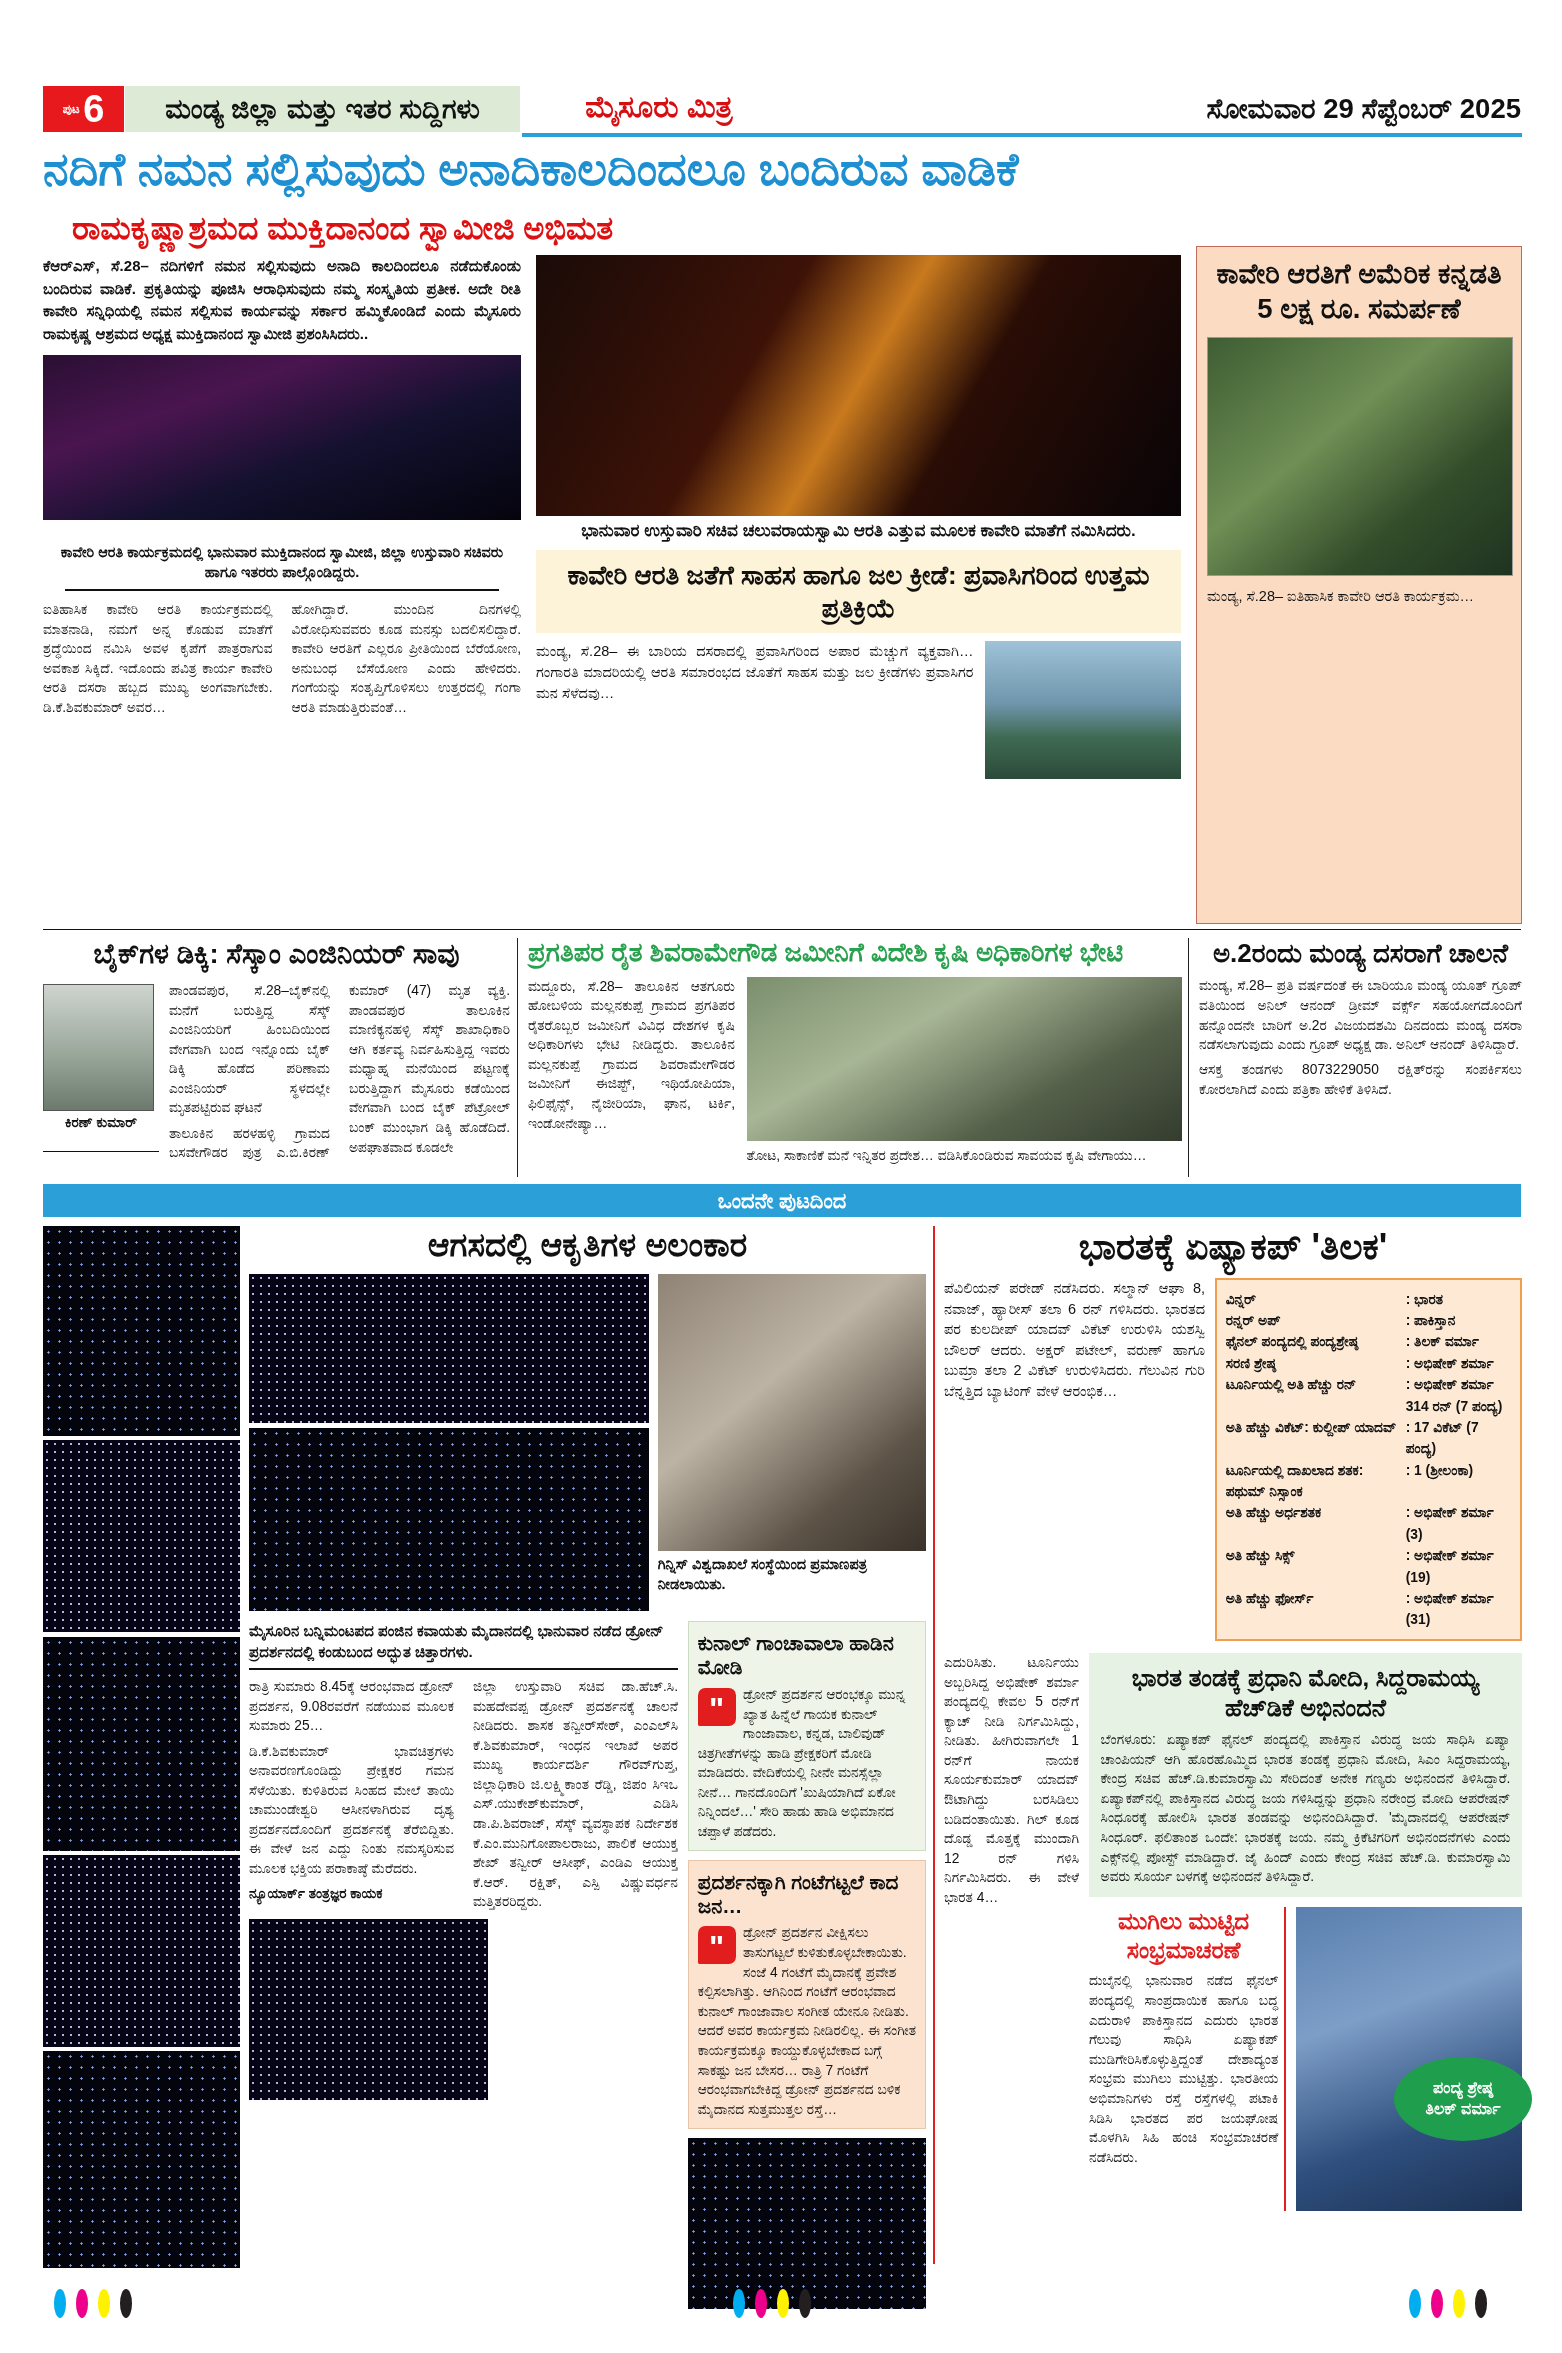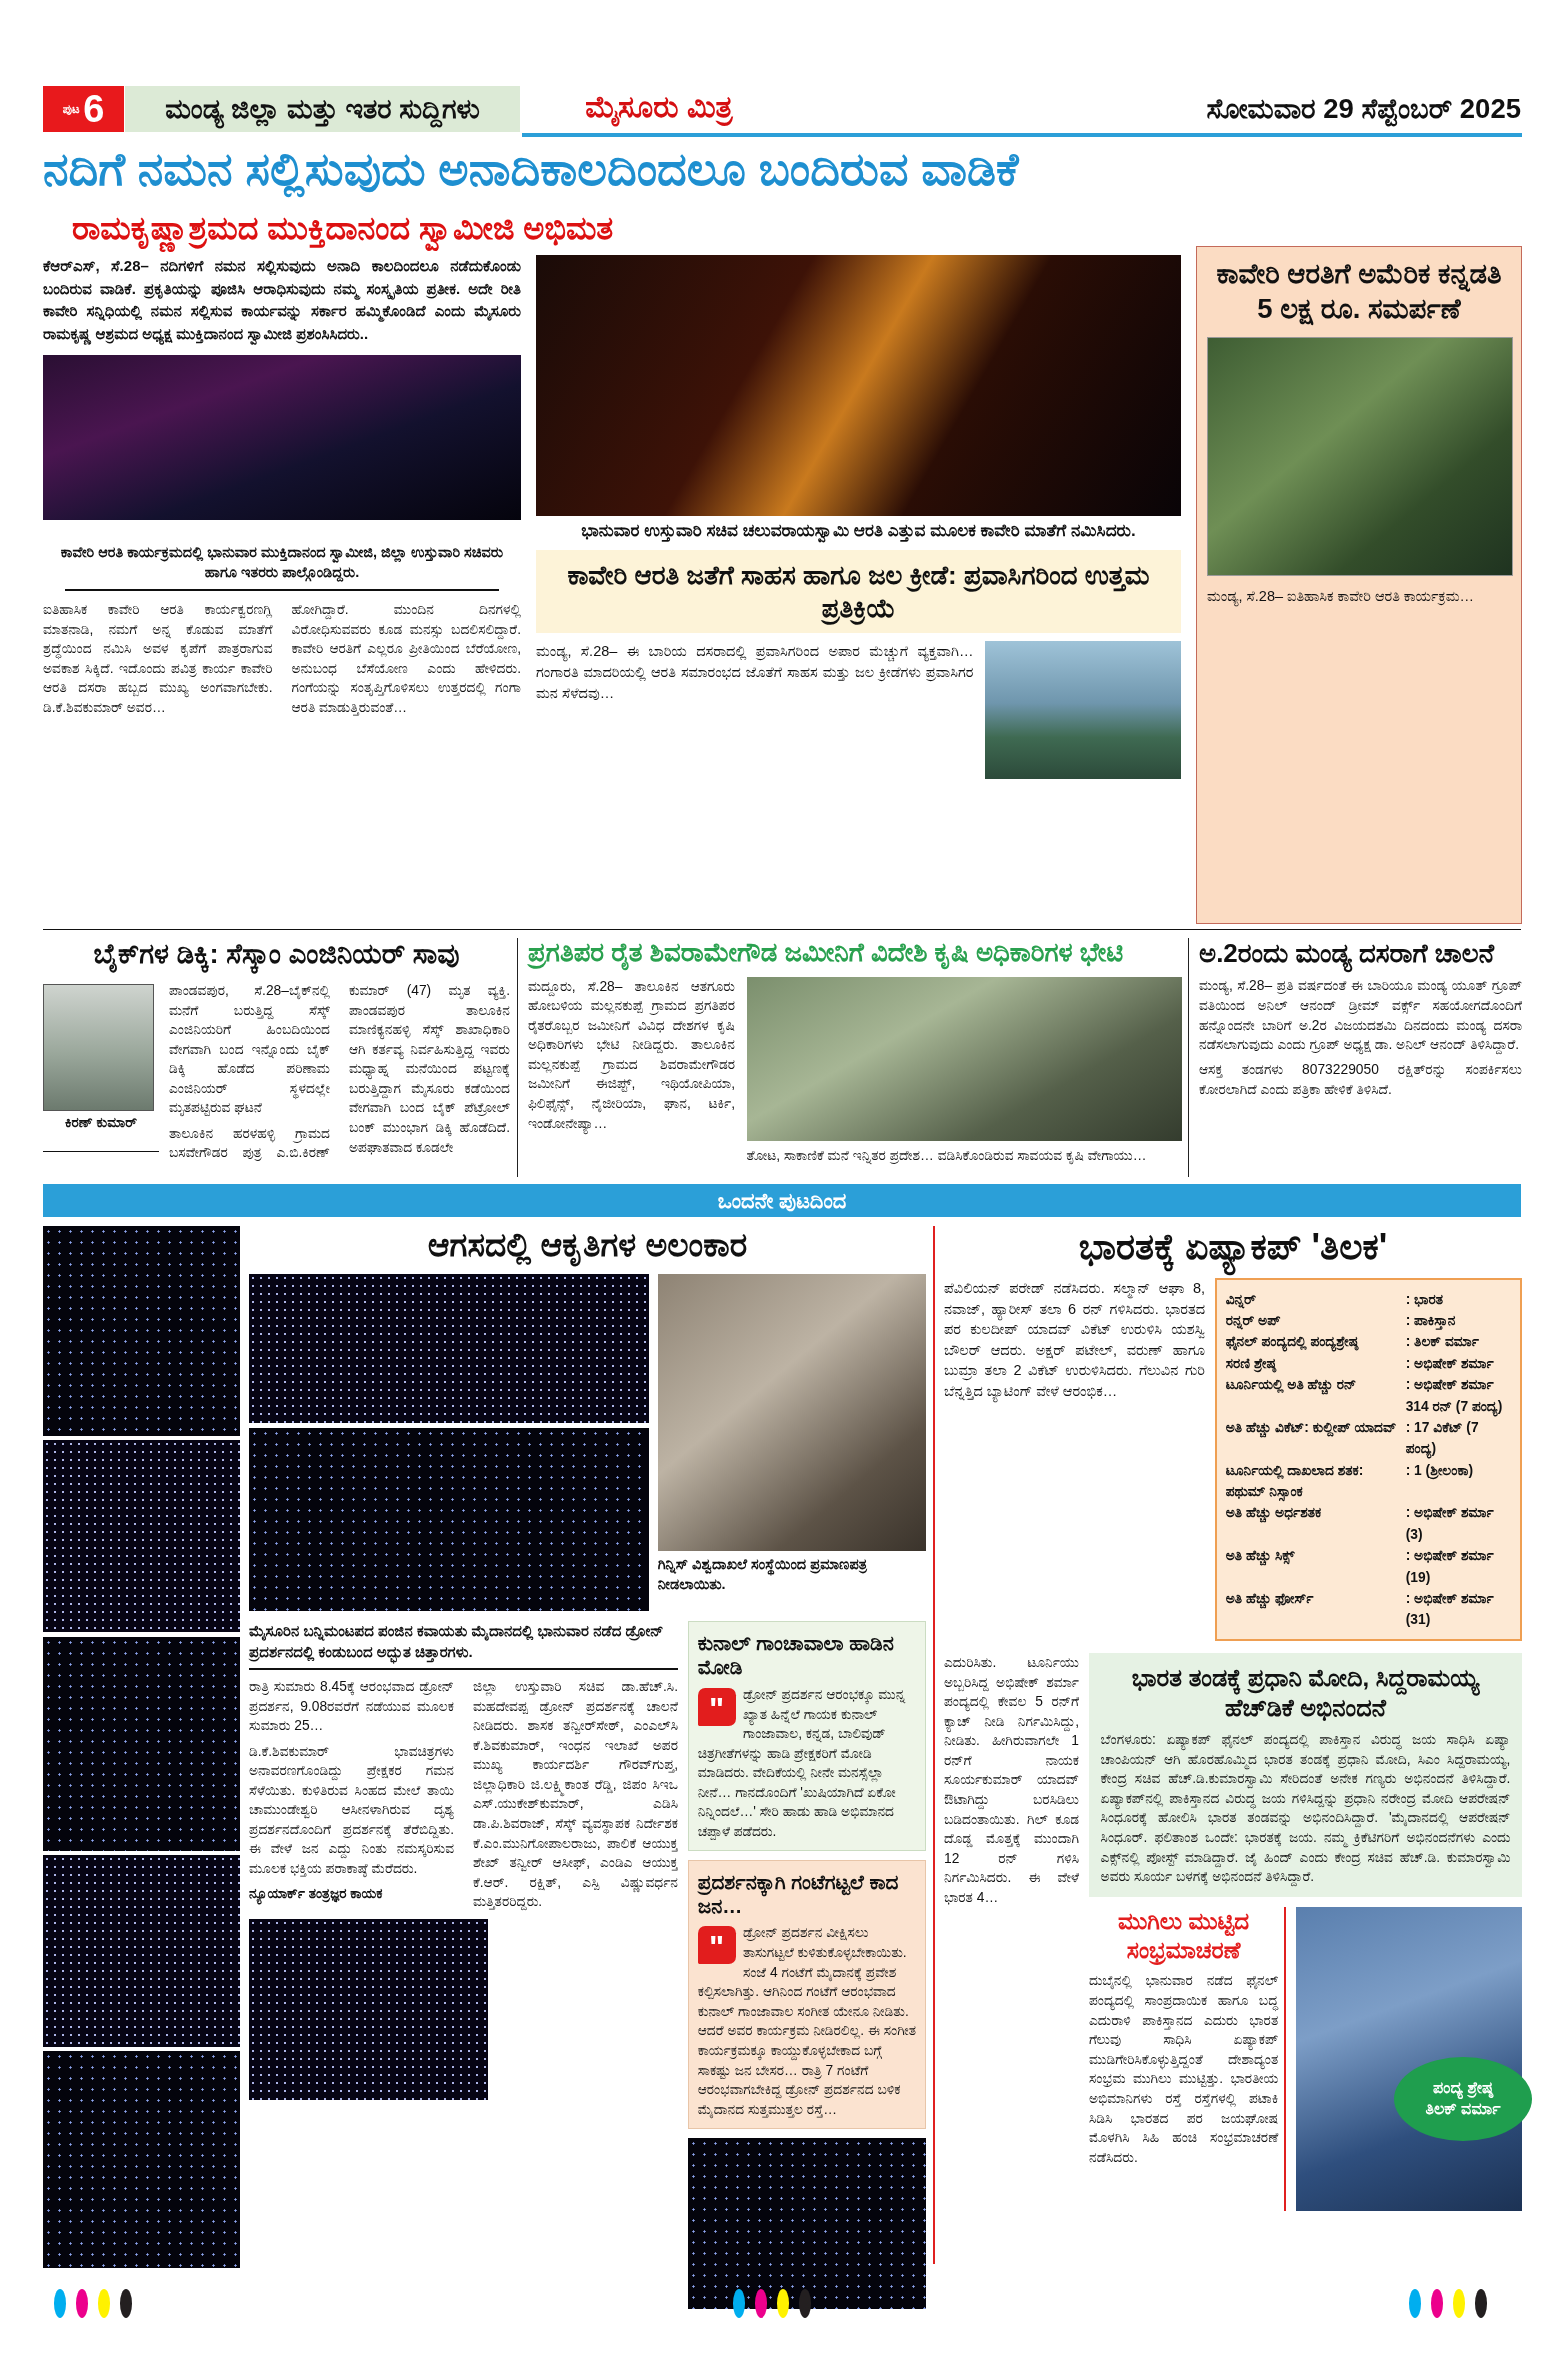--- a/index.html
+++ b/index.html
@@ -47,21 +47,21 @@
 
   <div class="abs" style="left:43px;top:145px;width:1478px;font-size:46px;font-weight:bold;color:#1e8fd0;line-height:1.05;white-space:nowrap;">ನದಿಗೆ ನಮನ ಸಲ್ಲಿಸುವುದು ಅನಾದಿಕಾಲದಿಂದಲೂ ಬಂದಿರುವ ವಾಡಿಕೆ</div>
   <div class="abs" style="left:72px;top:210px;width:942px;font-size:32px;font-weight:bold;color:#dd1111;">ರಾಮಕೃಷ್ಣಾಶ್ರಮದ ಮುಕ್ತಿದಾನಂದ ಸ್ವಾಮೀಜಿ ಅಭಿಮತ</div>
 
   <div class="abs" style="left:43px;top:255px;width:478px;">
     <div class="lede-txt">ಕೆಆರ್‌ಎಸ್, ಸೆ.28– ನದಿಗಳಿಗೆ ನಮನ ಸಲ್ಲಿಸುವುದು ಅನಾದಿ ಕಾಲದಿಂದಲೂ ನಡೆದುಕೊಂಡು ಬಂದಿರುವ ವಾಡಿಕೆ. ಪ್ರಕೃತಿಯನ್ನು ಪೂಜಿಸಿ ಆರಾಧಿಸುವುದು ನಮ್ಮ ಸಂಸ್ಕೃತಿಯ ಪ್ರತೀಕ. ಅದೇ ರೀತಿ ಕಾವೇರಿ ಸನ್ನಿಧಿಯಲ್ಲಿ ನಮನ ಸಲ್ಲಿಸುವ ಕಾರ್ಯವನ್ನು ಸರ್ಕಾರ ಹಮ್ಮಿಕೊಂಡಿದೆ ಎಂದು ಮೈಸೂರು ರಾಮಕೃಷ್ಣ ಆಶ್ರಮದ ಅಧ್ಯಕ್ಷ ಮುಕ್ತಿದಾನಂದ ಸ್ವಾಮೀಜಿ ಪ್ರಶಂಸಿಸಿದರು..</div>
     <div class="photo ph-night" style="width:478px;height:165px;margin-top:10px;"></div>
     <div class="cap" style="margin-top:23px;">ಕಾವೇರಿ ಆರತಿ ಕಾರ್ಯಕ್ರಮದಲ್ಲಿ ಭಾನುವಾರ ಮುಕ್ತಿದಾನಂದ ಸ್ವಾಮೀಜಿ, ಜಿಲ್ಲಾ ಉಸ್ತುವಾರಿ ಸಚಿವರು ಹಾಗೂ ಇತರರು ಪಾಲ್ಗೊಂಡಿದ್ದರು.</div>
     <div style="border-top:2.2px solid #111;margin:7.2px 22px 8.7px 22px;"></div>
     <div class="cols2 body-txt">
-      <div>ಐತಿಹಾಸಿಕ ಕಾವೇರಿ ಆರತಿ ಕಾರ್ಯಕ್ವರಣಗ್ಲಿ ಮಾತನಾಡಿ, ನಮಗೆ ಅನ್ನ ಕೊಡುವ ಮಾತೆಗೆ ಶ್ರದ್ಧೆಯಿಂದ ನಮಿಸಿ ಅವಳ ಕೃಪೆಗೆ ಪಾತ್ರರಾಗುವ ಅವಕಾಶ ಸಿಕ್ಕಿದೆ. ಇದೊಂದು ಪವಿತ್ರ ಕಾರ್ಯ ಕಾವೇರಿ ಆರತಿ ದಸರಾ ಹಬ್ಬದ ಮುಖ್ಯ ಅಂಗವಾಗಬೇಕು. ಡಿ.ಕೆ.ಶಿವಕುಮಾರ್ ಅವರ…</div>
+      <div>ಐತಿಹಾಸಿಕ ಕಾವೇರಿ ಆರತಿ ಕಾರ್ಯಕ್ರಮದಲ್ಲಿ ಮಾತನಾಡಿ, ನಮಗೆ ಅನ್ನ ಕೊಡುವ ಮಾತೆಗೆ ಶ್ರದ್ಧೆಯಿಂದ ನಮಿಸಿ ಅವಳ ಕೃಪೆಗೆ ಪಾತ್ರರಾಗುವ ಅವಕಾಶ ಸಿಕ್ಕಿದೆ. ಇದೊಂದು ಪವಿತ್ರ ಕಾರ್ಯ ಕಾವೇರಿ ಆರತಿ ದಸರಾ ಹಬ್ಬದ ಮುಖ್ಯ ಅಂಗವಾಗಬೇಕು. ಡಿ.ಕೆ.ಶಿವಕುಮಾರ್ ಅವರ…</div>
       <div style="margin-top:7.2px;">ಹೋಗಿದ್ದಾರೆ. ಮುಂದಿನ ದಿನಗಳಲ್ಲಿ ವಿರೋಧಿಸುವವರು ಕೂಡ ಮನಸ್ಸು ಬದಲಿಸಲಿದ್ದಾರೆ. ಕಾವೇರಿ ಆರತಿಗೆ ಎಲ್ಲರೂ ಪ್ರೀತಿಯಿಂದ ಬೆರೆಯೋಣ, ಅನುಬಂಧ ಬೆಸೆಯೋಣ ಎಂದು ಹೇಳಿದರು. ಗಂಗೆಯನ್ನು ಸಂತೃಪ್ತಿಗೊಳಿಸಲು ಉತ್ತರದಲ್ಲಿ ಗಂಗಾ ಆರತಿ ಮಾಡುತ್ತಿರುವಂತೆ…</div>
     </div>
   </div>
 
   <div class="abs" style="left:536px;top:255px;width:645px;">
     <div class="photo ph-aarti" style="width:645px;height:261px;"></div>
     <div class="cap" style="margin-top:4.3px;font-size:17px;">ಭಾನುವಾರ ಉಸ್ತುವಾರಿ ಸಚಿವ ಚಲುವರಾಯಸ್ವಾಮಿ ಆರತಿ ಎತ್ತುವ ಮೂಲಕ ಕಾವೇರಿ ಮಾತೆಗೆ ನಮಿಸಿದರು.</div>
     <div style="margin-top:7.2px;background:#fdf3d8;padding:8.7px 14.5px;">
       <div style="font-size:26px;font-weight:bold;text-align:center;line-height:1.25;color:#111;">ಕಾವೇರಿ ಆರತಿ ಜತೆಗೆ ಸಾಹಸ ಹಾಗೂ ಜಲ ಕ್ರೀಡೆ: ಪ್ರವಾಸಿಗರಿಂದ ಉತ್ತಮ ಪ್ರತಿಕ್ರಿಯೆ</div>
     </div>
@@ -102,21 +102,21 @@
       <div style="flex:1;">
         <div class="photo ph-group" style="width:100%;height:164px;"></div>
         <div class="body-txt" style="margin-top:5.8px;">ತೋಟ, ಸಾಕಾಣಿಕೆ ಮನೆ ಇನ್ನಿತರ ಪ್ರದೇಶ… ವಡಿಸಿಕೊಂಡಿರುವ ಸಾವಯವ ಕೃಷಿ ವೇಗಾಯು…</div>
       </div>
     </div>
   </div>
 
   <div class="abs vrule" style="left:1188px;top:938px;height:239px;"></div>
 
   <div class="abs" style="left:1199px;top:938px;width:323px;">
-    <div style="font-size:26px;font-weight:bold;line-height:1.2;color:#111;">ಅ.2ರಂದು ಮಂಡ್ಯ ದಸರಾಗೆ ಚಾಲನೆ</div>
+    <div style="font-size:26px;font-weight:bold;text-align:center;line-height:1.2;color:#111;">ಅ.2ರಂದು ಮಂಡ್ಯ ದಸರಾಗೆ ಚಾಲನೆ</div>
     <div class="body-txt" style="margin-top:7.2px;">ಮಂಡ್ಯ, ಸೆ.28– ಪ್ರತಿ ವರ್ಷದಂತೆ ಈ ಬಾರಿಯೂ ಮಂಡ್ಯ ಯೂತ್ ಗ್ರೂಪ್ ವತಿಯಿಂದ ಅನಿಲ್ ಆನಂದ್ ಡ್ರೀಮ್ ವರ್ಕ್ಸ್ ಸಹಯೋಗದೊಂದಿಗೆ ಹನ್ನೊಂದನೇ ಬಾರಿಗೆ ಅ.2ರ ವಿಜಯದಶಮಿ ದಿನದಂದು ಮಂಡ್ಯ ದಸರಾ ನಡೆಸಲಾಗುವುದು ಎಂದು ಗ್ರೂಪ್ ಅಧ್ಯಕ್ಷ ಡಾ. ಅನಿಲ್ ಆನಂದ್ ತಿಳಿಸಿದ್ದಾರೆ.</div>
     <div class="body-txt" style="margin-top:5.8px;">ಆಸಕ್ತ ತಂಡಗಳು 8073229050 ರಕ್ಷಿತ್‌ರನ್ನು ಸಂಪರ್ಕಿಸಲು ಕೋರಲಾಗಿದೆ ಎಂದು ಪತ್ರಿಕಾ ಹೇಳಿಕೆ ತಿಳಿಸಿದೆ.</div>
   </div>
 
   <div class="abs" style="left:43px;top:1184px;width:1478px;height:33px;background:#2b9fd8;display:flex;align-items:center;justify-content:center;">
     <span style="color:#fff;font-weight:bold;font-size:21px;">ಒಂದನೇ ಪುಟದಿಂದ</span>
   </div>
 
   <div class="abs" style="left:43px;top:1226px;width:197px;">
     <div class="photo ph-drone" style="width:197px;height:210px;margin-bottom:4.3px;"></div>

